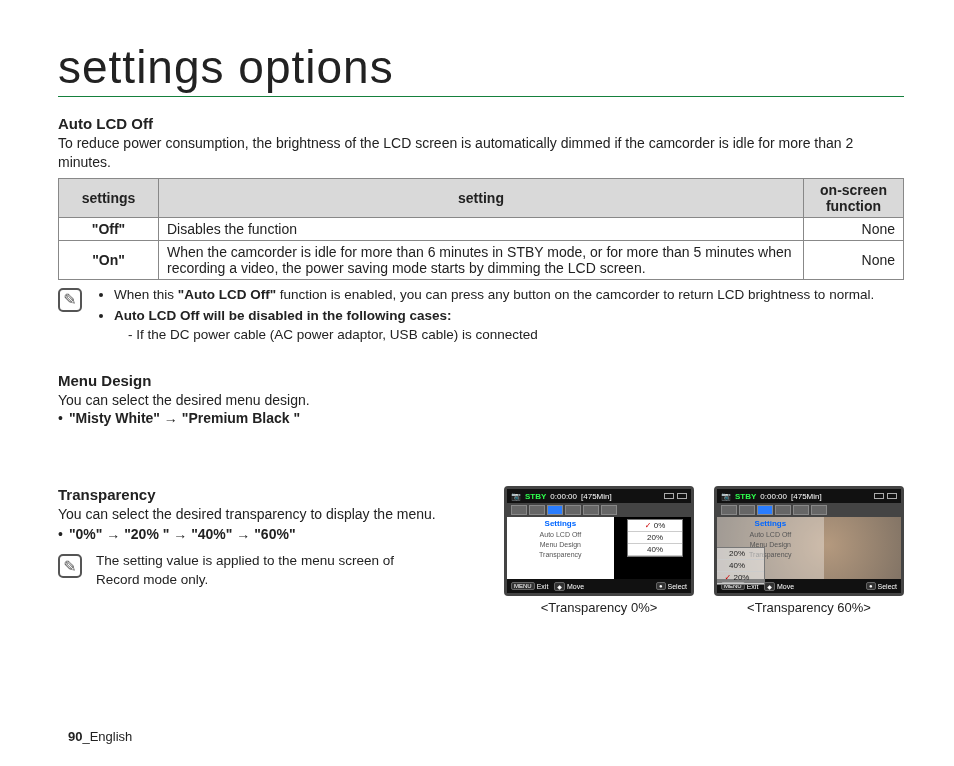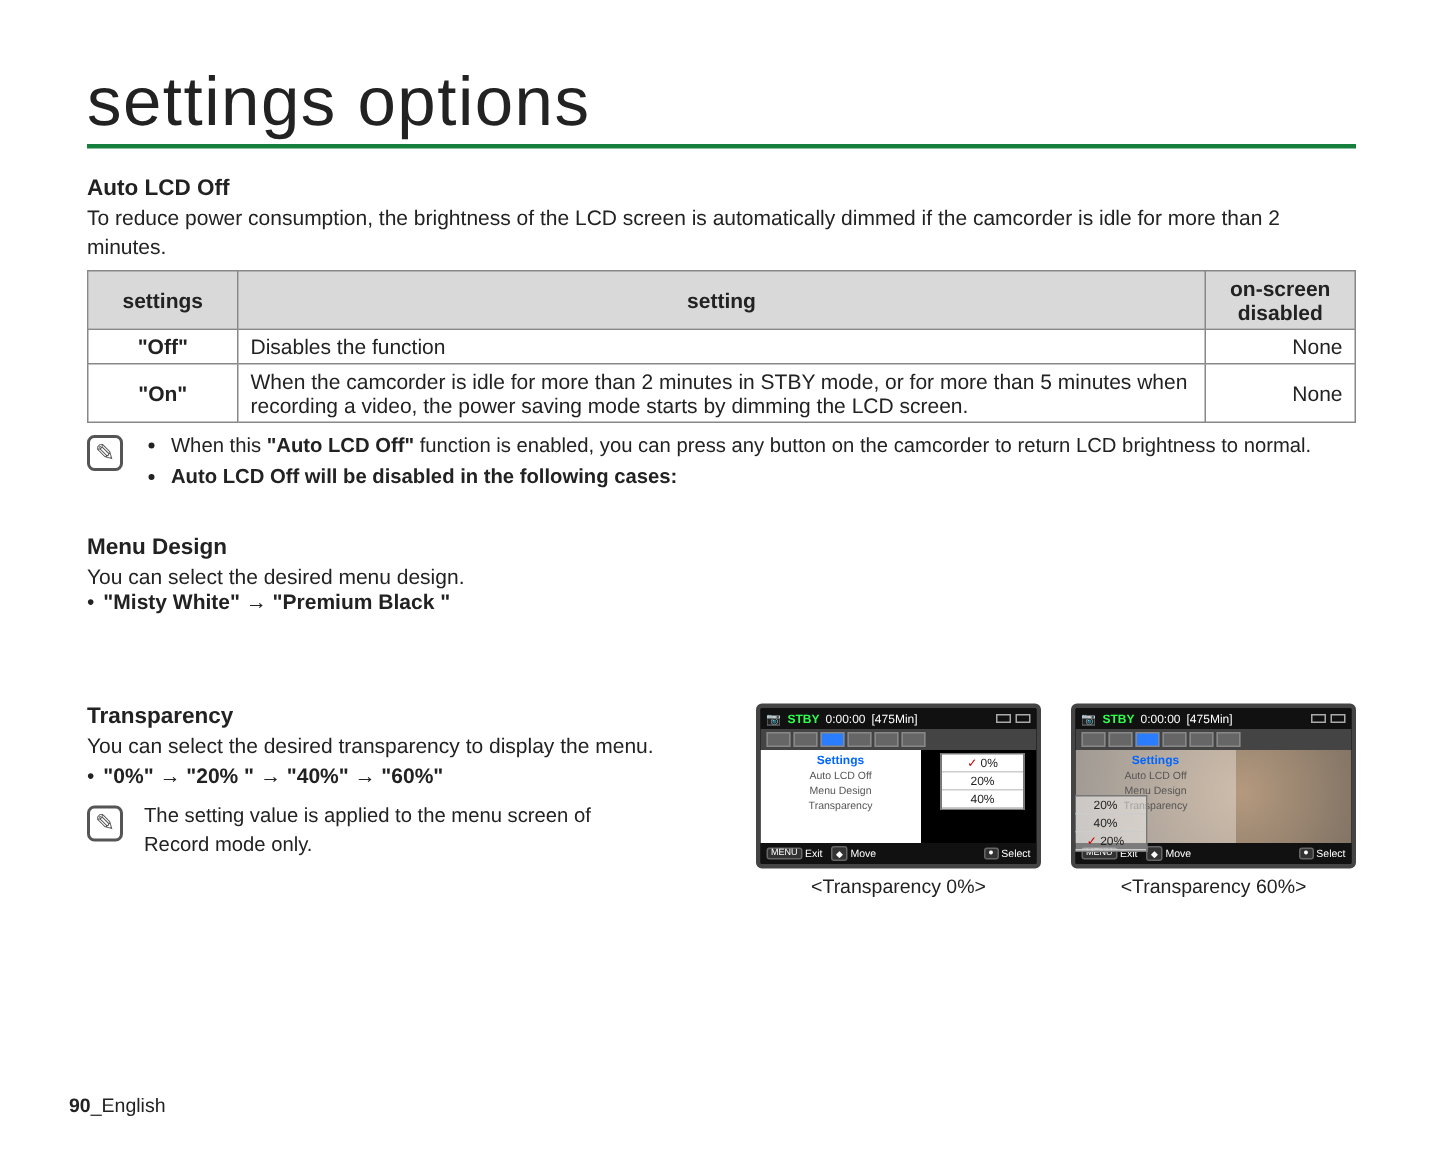--- a/index.html
+++ b/index.html
@@ -10,21 +10,21 @@
     background: #fff;
     color: #222;
     position: relative;
     padding: 40px 50px 30px 58px;
     font-size: 14px;
   }
   .page-title {
     font-size: 46px;
     font-weight: 300;
     letter-spacing: 1px;
-    border-bottom: 3px solid #15803d;
+    border-bottom: 1px solid #15803d;
     padding-bottom: 2px;
     margin-bottom: 18px;
     font-family: "Helvetica Neue", Arial, sans-serif;
   }
   .section-h { font-weight: bold; font-size: 15px; margin-bottom: 2px; }
   .para { font-size: 14px; line-height: 1.35; margin-bottom: 4px; }
   table.settings { width: 100%; border-collapse: collapse; margin: 6px 0 6px 0; font-size: 14px; }
   table.settings th { background: #d9d9d9; font-weight: bold; border: 1px solid #888; padding: 3px 6px; }
   table.settings td { border: 1px solid #888; padding: 3px 8px; vertical-align: middle; }
   table.settings td.c1 { text-align: center; font-weight: bold; width: 100px; }
@@ -71,63 +71,64 @@
   .lcd-bottom{ position:absolute; bottom:0; left:0; right:0; height:14px; background:#111; display:flex; align-items:center; gap:6px; padding:0 4px; font-size:7px;}
   .lcd-bottom .bb{ display:flex; align-items:center; gap:2px;}
   .lcd-bottom .bb .k{ background:#333;border:1px solid #666;border-radius:2px;padding:0 2px;font-size:6px;}
   .lcd.faded .lcd-body::before{
     content:""; position:absolute; inset:0;
     background: radial-gradient(circle at 60% 45%, rgba(200,170,140,0.9), rgba(120,110,100,0.9));
     z-index:0;
   }
   .lcd.faded .lcd-menu, .lcd.faded .lcd-pop{ position:relative; z-index:1;}
   .caption{ font-size:13px; margin-top:4px;}
-  .footer{ position:absolute; bottom:22px; left:46px; font-size:13px;}
+  .footer{ position:absolute; bottom:22px; left:68px; font-size:13px;}
   .footer b{ font-weight:bold;}
 </style>
 </head>
 <body>
 
 <div class="page-title">settings options</div>
 
 <div class="section">
   <div class="section-h">Auto LCD Off</div>
   <div class="para">To reduce power consumption, the brightness of the LCD screen is automatically dimmed if the camcorder is idle for more than 2 minutes.</div>
 
   <table class="settings">
     <thead>
       <tr>
         <th>settings</th>
         <th>setting</th>
-        <th>on-screen disabled</th>
+        <th>on-screen function</th>
       </tr>
     </thead>
     <tbody>
       <tr>
         <td class="c1">"Off"</td>
         <td>Disables the function</td>
         <td class="c3">None</td>
       </tr>
       <tr>
         <td class="c1">"On"</td>
-        <td>When the camcorder is idle for more than 2 minutes in STBY mode, or for more than 5 minutes when recording a video, the power saving mode starts by dimming the LCD screen.</td>
+        <td>When the camcorder is idle for more than 6 minutes in STBY mode, or for more than 5 minutes when recording a video, the power saving mode starts by dimming the LCD screen.</td>
         <td class="c3">None</td>
       </tr>
     </tbody>
   </table>
 
   <div class="note-row">
     <div class="note-icon">✎</div>
     <div class="note-body">
       <ul>
         <li>
           <span>When this </span><b>"Auto LCD Off"</b><span> function is enabled, you can press any button on the camcorder to return LCD brightness to normal.</span>
         </li>
         <li>
           <b>Auto LCD Off will be disabled in the following cases:</b>
+          <div class="sub">-  If the DC power cable (AC power adaptor, USB cable) is connected</div>
         </li>
       </ul>
     </div>
   </div>
 </div>
 
 <div class="section" style="margin-bottom:60px;">
   <div class="section-h">Menu Design</div>
   <div class="para" style="margin-bottom:0;">You can select the desired menu design.</div>
   <div class="bullet-line">

